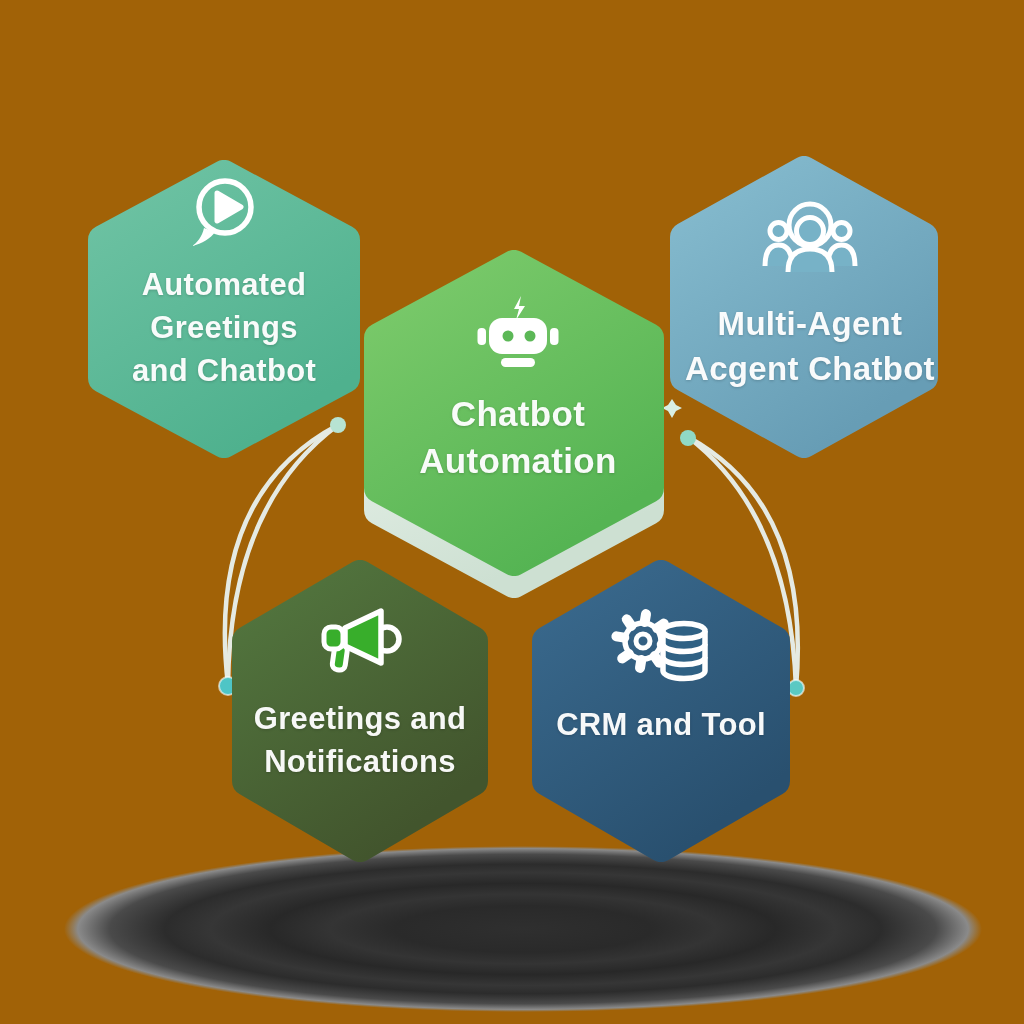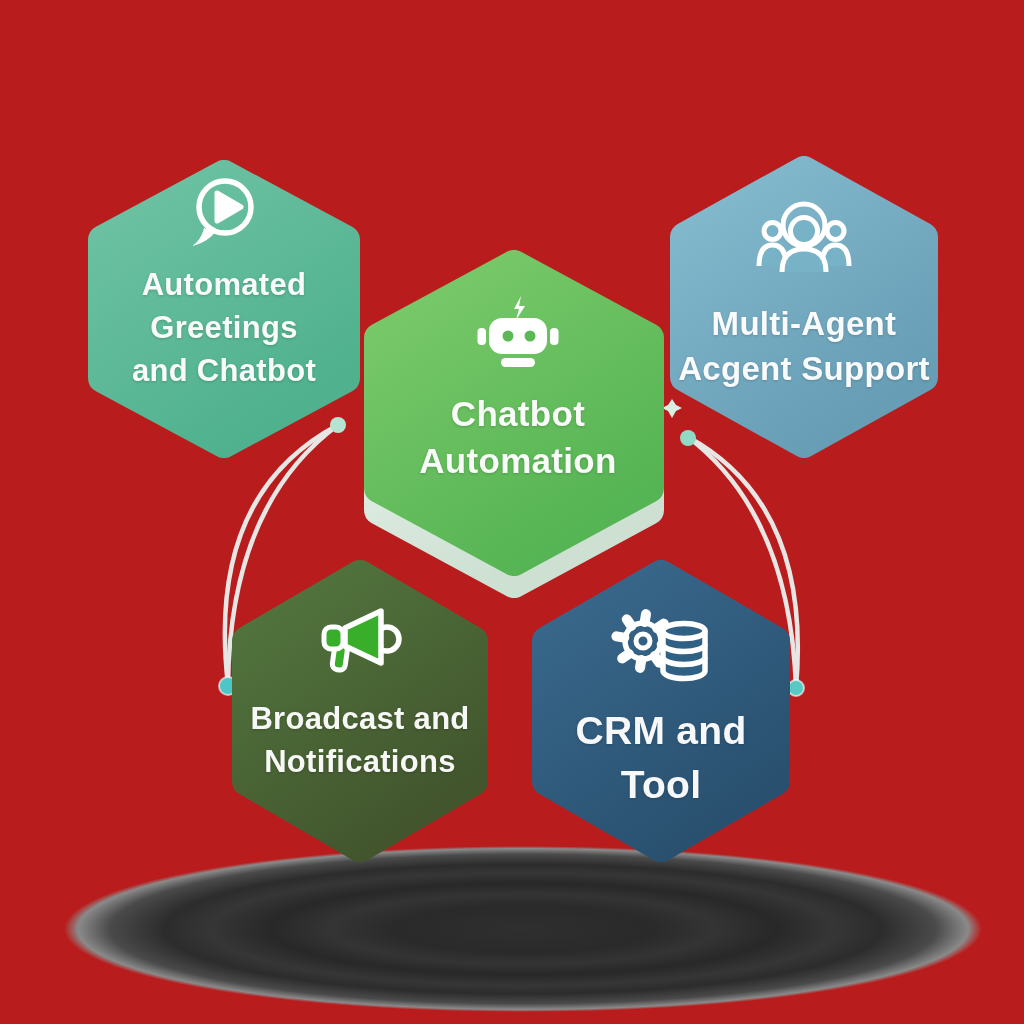--- a/index.html
+++ b/index.html
@@ -1,18 +1,18 @@
 <!DOCTYPE html>
 <html><head>
 <meta charset="utf-8">
 <style>
   html,body { margin:0; padding:0; }
   .canvas {
     position:relative; width:1024px; height:1024px;
-    background:#b91c1c; overflow:hidden;
+    background:#a16207; overflow:hidden;
     font-family:"Liberation Sans", sans-serif;
   }
   .floor-shadow {
     position:absolute; left:64px; top:846px; width:918px; height:166px;
     border-radius:50%;
     background: radial-gradient(closest-side,
       #2f2f2f 0%, #2a2a2a 28%, #343434 42%, #282828 55%,
       #363636 68%, #2c2c2c 78%, #4a4a4a 90%, #8a8a8a 97%,
       rgba(140,140,140,0) 100%);
   }
@@ -30,31 +30,31 @@
   
   .n0 { left:88px; top:160px; width:272px; height:298px; }
   .n0 .hex-content { padding-top:14px; }
   .n0 .hex-label { font-size:31px; line-height:1.38; margin-top:6px; }
   
   .n1 { left:364px; top:250px; width:308px; height:326px; }
   .n1 .hex-content { padding-top:44px; }
   .n1 .hex-label { font-size:35px; line-height:1.35; margin-top:10px; }
   .n1-base { position:absolute; left:364px; top:272px; width:300px; height:326px; }
   
-  .n2 { left:670px; top:156px; width:268px; height:302px; }
+  .n2 { left:670px; top:156px; width:268px; height:302px;padding-left:12px; }
   .n2 .hex-content { padding-top:42px; }
   .n2 .hex-label { font-size:33px; line-height:1.35; margin-top:24px; }
   
   .n3 { left:232px; top:560px; width:256px; height:302px; }
   .n3 .hex-content { padding-top:38px; }
   .n3 .hex-label { font-size:31px; line-height:1.38; margin-top:10px; }
   
   .n4 { left:532px; top:560px; width:258px; height:302px; }
   .n4 .hex-content { padding-top:44px; }
-  .n4 .hex-label { font-size:39px; line-height:1.38; margin-top:6px; }
+  .n4 .hex-label { font-size:31px; line-height:1.38; margin-top:6px; }
   .icon-wrap { flex:0 0 auto; }
 </style>
 </head>
 <body>
 
 <div class="canvas">
 
   <div class="floor-shadow"></div>
 
   <svg class="connector-layer" viewBox="0 0 1024 1024">
@@ -128,21 +128,21 @@
             <path d="M4 68 Q4 47 17.5 47 Q31 47 31 68" fill="#77b2c7"></path>
             <circle cx="80.5" cy="33" r="8.5" fill="#77b2c7"></circle>
             <path d="M67 68 Q67 47 80.5 47 Q94 47 94 68" fill="#77b2c7"></path>
             <circle cx="49" cy="33" r="13.5" fill="#77b2c7"></circle>
             <path d="M27 74 Q27 51 49 51 Q71 51 71 74" fill="#77b2c7"></path>
           </g>
         </svg>
       </span>
       <div class="hex-label">
         <span>Multi-Agent</span>
-        <span>Acgent Support</span>
+        <span>Acgent Chatbot</span>
       </div>
     </div>
   </div>
 
   <div class="hex n1">
     <svg class="shape" width="300" height="326" viewBox="0 0 300 326">
       <defs>
           <linearGradient id="g1" x1="0" y1="0" x2="0.6" y2="1">
         <stop class="g-start" offset="0" stop-color="#7dcb6c"></stop>
             <stop class="g-end" offset="1" stop-color="#55b453"></stop>
@@ -182,21 +182,21 @@
     <div class="hex-content">
       <span class="icon-wrap">
         <svg width="92" height="86" viewBox="0 0 92 86">
           <circle cx="73" cy="41" r="12" fill="none" stroke="#ffffff" stroke-width="5.5"></circle>
           <rect x="21" y="47" width="13" height="25" rx="5.5" transform="rotate(8 27 47)" fill="#38ae2b" stroke="#ffffff" stroke-width="5"></rect>
           <rect x="10" y="29" width="19" height="22" rx="7" fill="#38ae2b" stroke="#ffffff" stroke-width="5"></rect>
           <polygon points="31,30 67,13 67,65 31,48" fill="#38ae2b" stroke="#ffffff" stroke-width="5.5" stroke-linejoin="round"></polygon>
         </svg>
       </span>
       <div class="hex-label">
-        <span>Broadcast and</span>
+        <span>Greetings and</span>
         <span>Notifications</span>
       </div>
     </div>
   </div>
 
   <div class="hex n4">
     <svg class="shape" width="258" height="302" viewBox="0 0 258 302">
       <defs>
           <linearGradient id="g4" x1="0" y1="0" x2="0.6" y2="1">
         <stop class="g-start" offset="0" stop-color="#3a6a8e"></stop>

